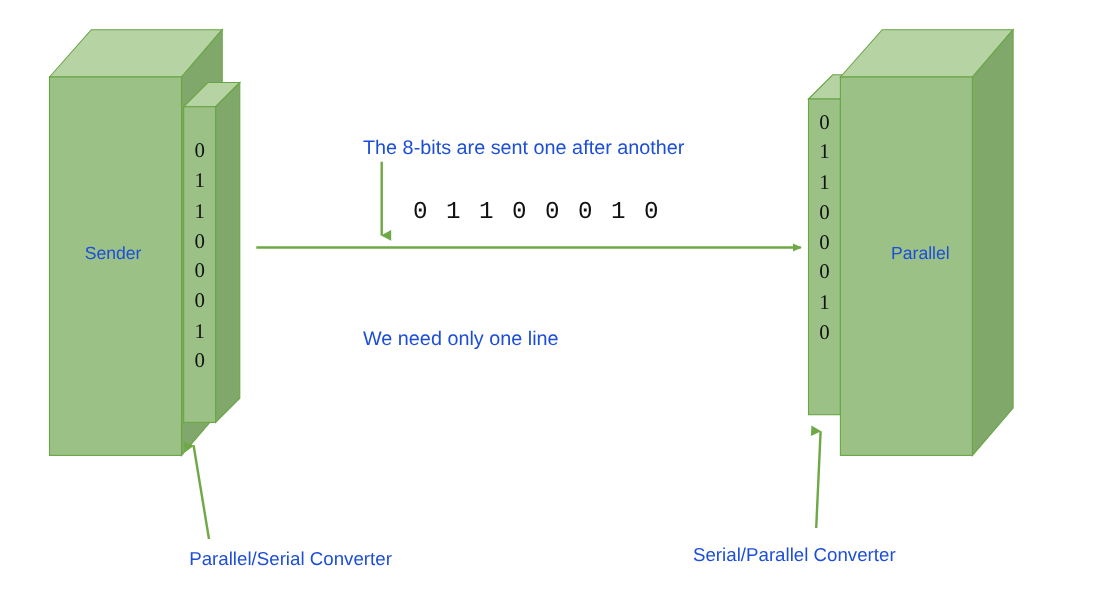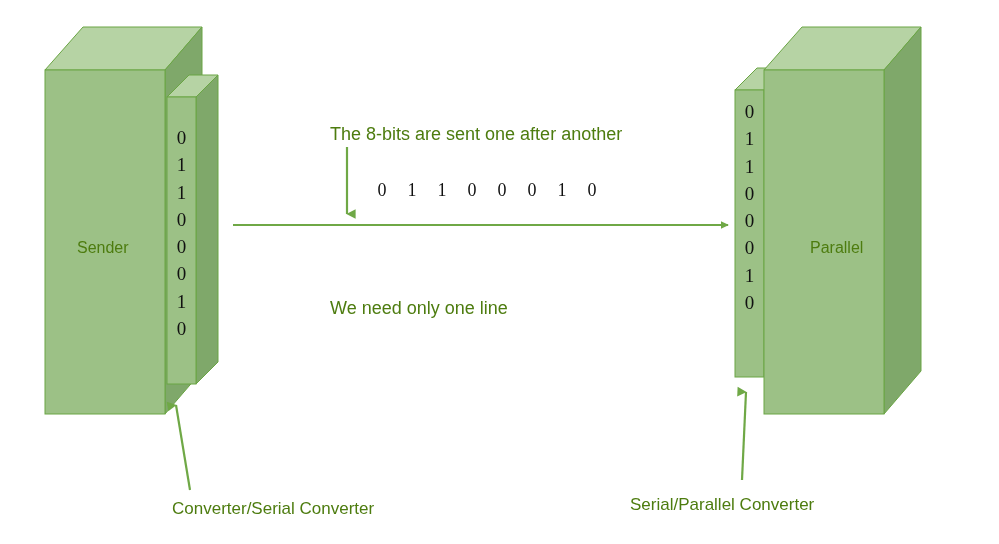--- a/index.html
+++ b/index.html
@@ -17,49 +17,48 @@
   }
   #scene {
     position: absolute;
     left: 0;
     top: 0;
     width: 999px;
     height: 544px;
   }
   .lbl {
     position: absolute;
-    color: #4d7c0f;
+    color: #1d4ed8;
     white-space: nowrap;
     font-family: "Liberation Sans", sans-serif;
   }
   .lbl-box {
     font-size: 16px;
-    margin-top: 17px;
   }
   .lbl-note {
     font-size: 18px;
   }
   .lbl-conv {
     font-size: 17px;
   }
   .bitcol {
     position: absolute;
     display: flex;
     flex-direction: column;
     align-items: center;
     font-family: "Liberation Serif", serif;
     font-size: 19px;
     color: #111111;
     line-height: 27.3px;
   }
   .bitcol span { display: block; }
   .bitrow {
     position: absolute;
-    font-family: Liberation Serif, serif;
-    font-size: 18px;
+    font-family: Liberation Mono, monospace;
+    font-size: 22px;
     color: #111111;
     white-space: nowrap;
     letter-spacing: 0px;
   }
   .bitrow span { display: inline-block; width: 30px; text-align: center; }
 </style>
 </head>
 <body>
 
 <div id="canvas">
@@ -137,17 +136,17 @@
       <span>1</span>
       <span>0</span>
     </div>
 
   <div class="lbl lbl-note" style="left:330px; top:124px;">The 8-bits are sent one after another</div>
 
   <div class="bitrow" id="stream-bits" style="left:367px; top:180px;"><span>0</span><span>1</span><span>1</span><span>0</span><span>0</span><span>0</span><span>1</span><span>0</span></div>
 
   <div class="lbl lbl-note" style="left:330px; top:298px;">We need only one line</div>
 
-  <div class="lbl lbl-conv" style="left:172px; top:499px;">Converter/Serial Converter</div>
+  <div class="lbl lbl-conv" style="left:172px; top:499px;">Parallel/Serial Converter</div>
 
   <div class="lbl lbl-conv" style="left:599px; top:495px;margin-left:31px;">Serial/Parallel Converter</div>
 
 </div>
 
 </body></html>

